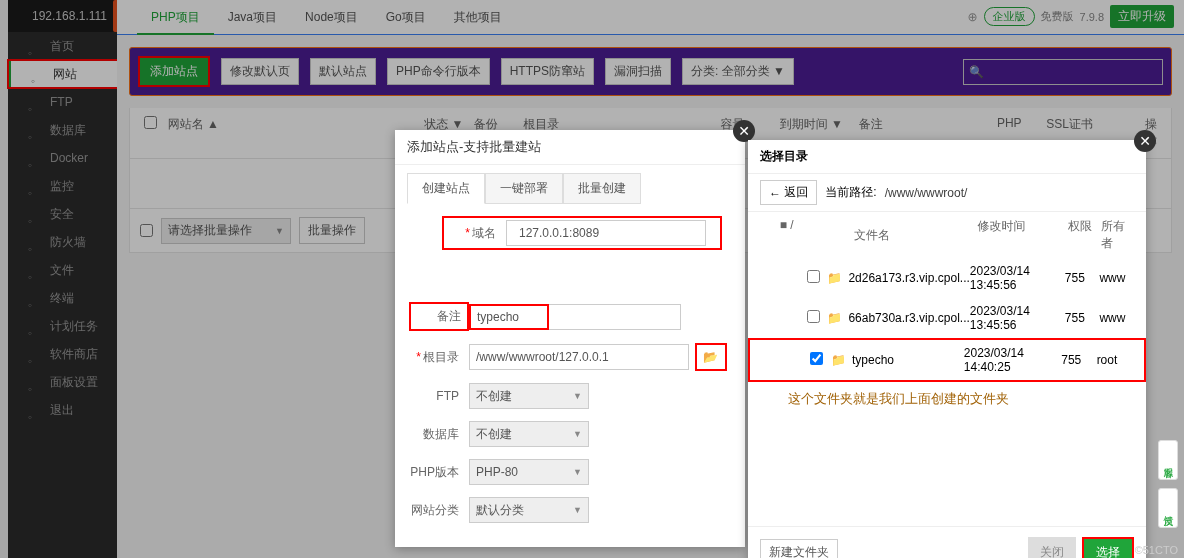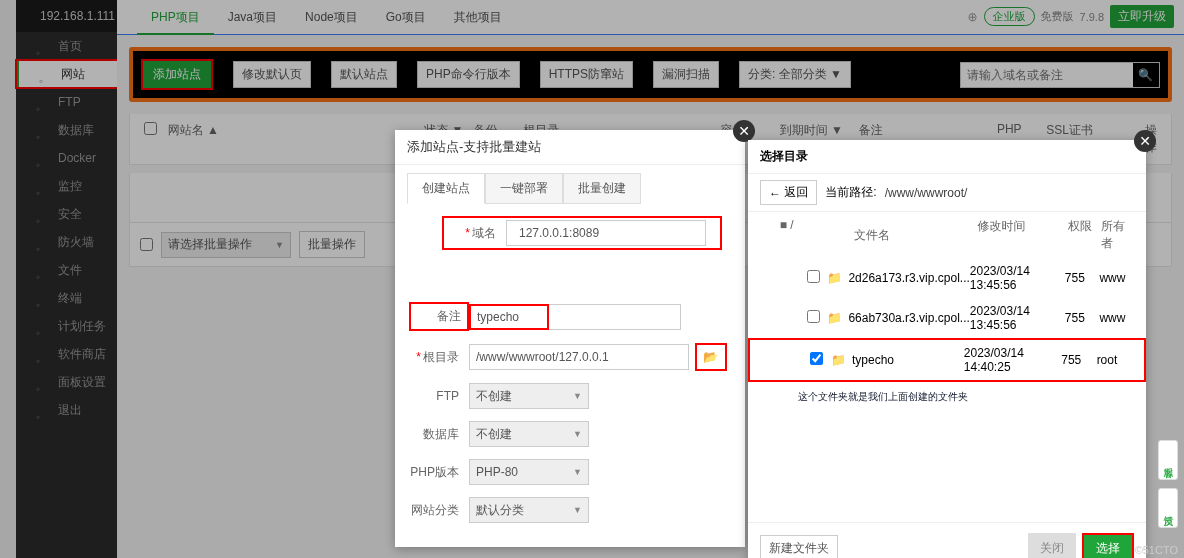--- a/index.html
+++ b/index.html
@@ -1,38 +1,38 @@
 <!DOCTYPE html>
 <html><head>
 <meta charset="utf-8">
 <style>
 *{box-sizing:border-box;margin:0;padding:0;font-family:"Microsoft YaHei",Arial,sans-serif;font-size:12px}
 body{background:#f0f0f0;width:1184px;height:558px;overflow:hidden;position:relative}
-.sidebar{position:absolute;left:16px;top:0;width:116px;height:558px;background:#2c2c2c;color:#999}
+.sidebar{position:absolute;left:8px;top:0;width:116px;height:558px;background:#2c2c2c;color:#999}
 .sb-ip{height:32px;line-height:32px;padding-left:24px;font-size:12px;color:#ccc;background:#1a1a1a;display:flex;align-items:center}
 .sb-ip .badge{background:#e8521f;color:#fff;border-radius:2px;padding:0 4px;margin-left:6px;font-size:10px}
 .sb-item{height:28px;line-height:28px;padding-left:20px;cursor:pointer;display:flex;align-items:center;gap:8px}
 .sb-item.active{background:#fff;color:#333;border-left:3px solid #20a53a}
 .sb-item .ico{width:14px;height:14px;display:inline-block;opacity:.6}
 .main{position:absolute;left:117px;top:0;right:0;height:558px;background:#f5f5f5}
 .tabs{height:35px;background:#fff;display:flex;align-items:center;padding-left:20px;border-bottom:1px solid #3b82f6}
 .tab{padding:0 14px;height:35px;line-height:35px;cursor:pointer;color:#555}
 .tab.active{color:#20a53a;border-bottom:2px solid #20a53a}
 .topright{position:absolute;right:10px;top:5px;display:flex;align-items:center;gap:6px}
 .pill{border:1px solid #ccc;border-radius:10px;padding:1px 8px;font-size:11px;color:#888}
 .pill.g{border-color:#20a53a;color:#20a53a}
 .ver{color:#888;font-size:11px}
 .upbtn{background:#20a53a;color:#fff;padding:3px 8px;border-radius:2px;cursor:pointer}
-.toolbar{margin:12px;background:#000000;border:4px solid #f97316;border-radius:3px;padding:8px;display:flex;align-items:center;gap:20px}
+.toolbar{margin:12px;background:#4c1d95;border:1px solid #f97316;border-radius:3px;padding:8px;display:flex;align-items:center;gap:11px}
 .btn-green{background:#20a53a;color:#fff;border:none;padding:5px 10px;cursor:pointer;border:2px solid red}
 .btn-wh{background:#fff;border:1px solid #ccc;padding:4px 8px;cursor:pointer;color:#555}
 .search{margin-left:auto;border:1px solid #ccc;width:200px;height:26px;display:flex}
 .search input{border:none;flex:1;padding:0 6px;outline:none;color:#999}
 .search .si{width:26px;display:flex;align-items:center;justify-content:center;color:#888}
-.thead{margin:8px 12px;background:#fff;border:1px solid #e6e6e6;border-top:none;padding:8px 10px;display:flex;color:#666;font-size:12px}
+.thead{margin:0 12px;background:#fff;border:1px solid #e6e6e6;border-top:none;padding:8px 10px;display:flex;color:#666;font-size:12px}
 .thead>div{padding:0 4px}
 .empty{margin:0 12px;background:#fff;border:1px solid #e6e6e6;border-top:none;padding:16px;text-align:center;color:#999}
 .batch{margin:0 12px;background:#fff;border:1px solid #e6e6e6;border-top:none;padding:8px 10px;display:flex;align-items:center;gap:8px;color:#999}
 .overlay{position:absolute;left:0;top:0;right:0;bottom:0;background:rgba(0,0,0,.3)}
 .modal1{position:absolute;left:395px;top:130px;width:350px;background:#fff;box-shadow:0 2px 10px rgba(0,0,0,.3)}
 .m1-title{padding:8px 12px;font-size:13px;color:#333;border-bottom:1px solid #eee}
 .close-x{position:absolute;right:-10px;top:-10px;width:22px;height:22px;border-radius:50%;background:#333;color:#fff;display:flex;align-items:center;justify-content:center;cursor:pointer;font-size:14px}
 .m1-tabs{display:flex;margin:8px 12px 0}
 .m1-tab{padding:6px 14px;border:1px solid #ddd;background:#f5f5f5;cursor:pointer;color:#555}
 .m1-tab.active{background:#fff;border-bottom-color:#fff}
@@ -54,21 +54,21 @@
 .m2-head{display:flex;padding:6px 12px;color:#666}
 .m2-row{display:flex;padding:6px 12px;align-items:center}
 .m2-row.red{border:2px solid red}
 .col-cb{width:24px}
 .col-disk{width:30px}
 .col-nm{width:150px;display:flex;align-items:center;gap:6px}
 .col-dt{width:110px}
 .col-pm{width:40px}
 .col-ow{width:40px}
 .fold{color:#f4b93b}
-.note{color:#0f172a;padding:8px 50px;font-size:10px}
+.note{color:#a16207;padding:8px 40px;font-size:13px}
 .m2-foot{border-top:1px solid #eee;padding:10px 12px;display:flex;align-items:center}
 .m2-foot .right{margin-left:auto;display:flex;gap:6px}
 .btn-gray{background:#ddd;color:#888;border:none;padding:5px 12px}
 .btn-g2{background:#20a53a;color:#fff;border:none;padding:5px 12px;border:2px solid red}
 .side-fab{position:absolute;right:4px;bottom:30px;width:22px;display:flex;flex-direction:column;gap:8px}
 .fab{width:20px;height:40px;background:#fff;border:1px solid #ddd;border-radius:3px;writing-mode:vertical-rl;display:flex;align-items:center;justify-content:center;font-size:10px;color:#20a53a}
 .wm{position:absolute;right:6px;bottom:2px;color:#ccc;font-size:11px}
 input[type=checkbox]{width:13px;height:13px}
 .redframe{outline:2px solid red;outline-offset:-1px}
 </style>
@@ -160,21 +160,20 @@
 
   <div class="toolbar">
     <button class="btn-green">添加站点</button>
     <button class="btn-wh">修改默认页</button>
     <button class="btn-wh">默认站点</button>
     <button class="btn-wh">PHP命令行版本</button>
     <button class="btn-wh">HTTPS防窜站</button>
     <button class="btn-wh">漏洞扫描</button>
     <button class="btn-wh"><span>分类: 全部分类</span> ▼</button>
     <div class="search">
-      <input placeholder="请输入域名或备注" style="">
       <span class="si">🔍</span>
     </div>
   </div>
 
   <div class="thead">
     <div style="width:24px"><input type="checkbox" style=""></div>
     <div style="width:260px"><span>网站名</span> ▲</div>
     <div style="width:50px"><span>状态</span> ▼</div>
     <div style="width:50px">备份</div>
     <div style="width:200px">根目录</div>

